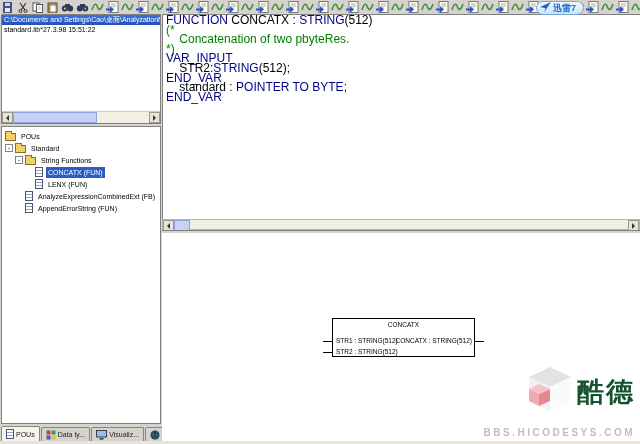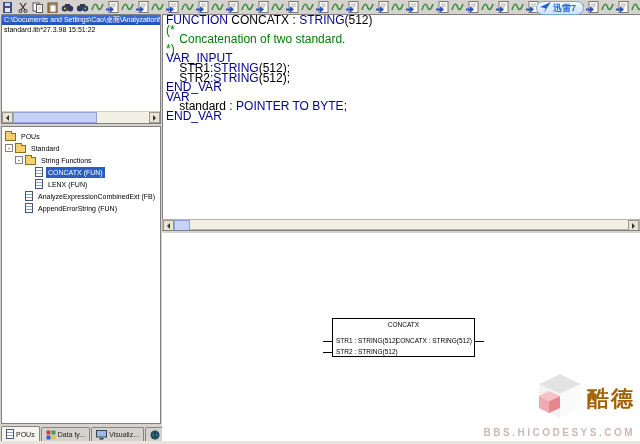--- a/index.html
+++ b/index.html
@@ -90,24 +90,24 @@
   .fb-in1{position:absolute;top:18px;left:3px;white-space:nowrap;}
   .fb-in2{position:absolute;top:29px;left:3px;white-space:nowrap;}
   .fb-out{position:absolute;top:18px;right:2px;white-space:nowrap;}
   .stub{position:absolute;height:1px;background:#000;width:9px;}
   .stub.s1{left:161px;top:108px;}
   .stub.s2{left:161px;top:119px;}
   .stub.s3{left:313px;top:108px;}
   
   .watermark{position:absolute;right:5px;bottom:6px;width:215px;text-align:right;}
   .wm-row{display:flex;align-items:center;justify-content:flex-end;gap:4px;}
-  .wm-cn{font-size:22px;font-weight:bold;color:#a16207;letter-spacing:2px;line-height:30px;text-align:center;}
+  .wm-cn{font-size:27px;font-weight:bold;color:#14532d;letter-spacing:2px;line-height:30px;text-align:center;}
   .wm-forum{background:#f2abb2;color:#fff;font-size:24px;font-weight:bold;
     border-radius:6px;padding:1px 7px;line-height:28px;letter-spacing:2px;}
-  .wm-site{font-size:10px;font-weight:bold;color:#c9b9b9;letter-spacing:2.5px;margin-top:1px;}
+  .wm-site{font-size:10px;font-weight:bold;color:#c9b9b9;letter-spacing:2.5px;margin-top:8px;}
   
   .bottom-strip{position:absolute;left:0;top:441px;width:640px;height:3px;background:#e8e4dc;}
 </style>
 </head>
 <body>
 
 <div class="toolbar">
   <span style="display:flex;align-items:center;">
       <span class="tbi">
         <svg width="9" height="11" viewBox="0 0 9 11">
@@ -485,27 +485,25 @@
           <path d="M0.5 5 h9" stroke="#4c8a6e" stroke-width="0.7"></path>
         </svg>
       </span>
       <span>Global...</span>
     </span>
   </div>
 
 <div class="code-pane">
     <div class="code-line"><span class="c-kw">FUNCTION</span><span class="c-pl"> CONCATX : </span><span class="c-kw">STRING</span><span class="c-pl">(512)</span></div>
     <div class="code-line"><span class="c-cm">(*</span></div>
-    <div class="code-line"><span class="c-cm">    Concatenation of two standard.</span></div>
+    <div class="code-line"><span class="c-cm">    Concatenation of two pbyteRes.</span></div>
     <div class="code-line"><span class="c-cm">*)</span></div>
     <div class="code-line"><span class="c-kw">VAR_INPUT</span></div>
-    <div class="code-line"><span class="c-pl">    STR1:</span><span class="c-kw">STRING</span><span class="c-pl">(512);</span></div>
     <div class="code-line"><span class="c-pl">    STR2:</span><span class="c-kw">STRING</span><span class="c-pl">(512);</span></div>
     <div class="code-line"><span class="c-kw">END_VAR</span></div>
-    <div class="code-line"><span class="c-kw">VAR</span></div>
     <div class="code-line"><span class="c-pl">    standard : </span><span class="c-kw">POINTER TO BYTE</span><span class="c-pl">;</span></div>
     <div class="code-line"><span class="c-kw">END_VAR</span></div>
   </div>
 <div class="code-hscroll">
   <span class="sb-btn">
       <span class="tri-l"></span>
     </span>
   <span class="sb-thumb" style="width:16px;"></span>
   <span class="spacer"></span>
   <span class="sb-btn">

